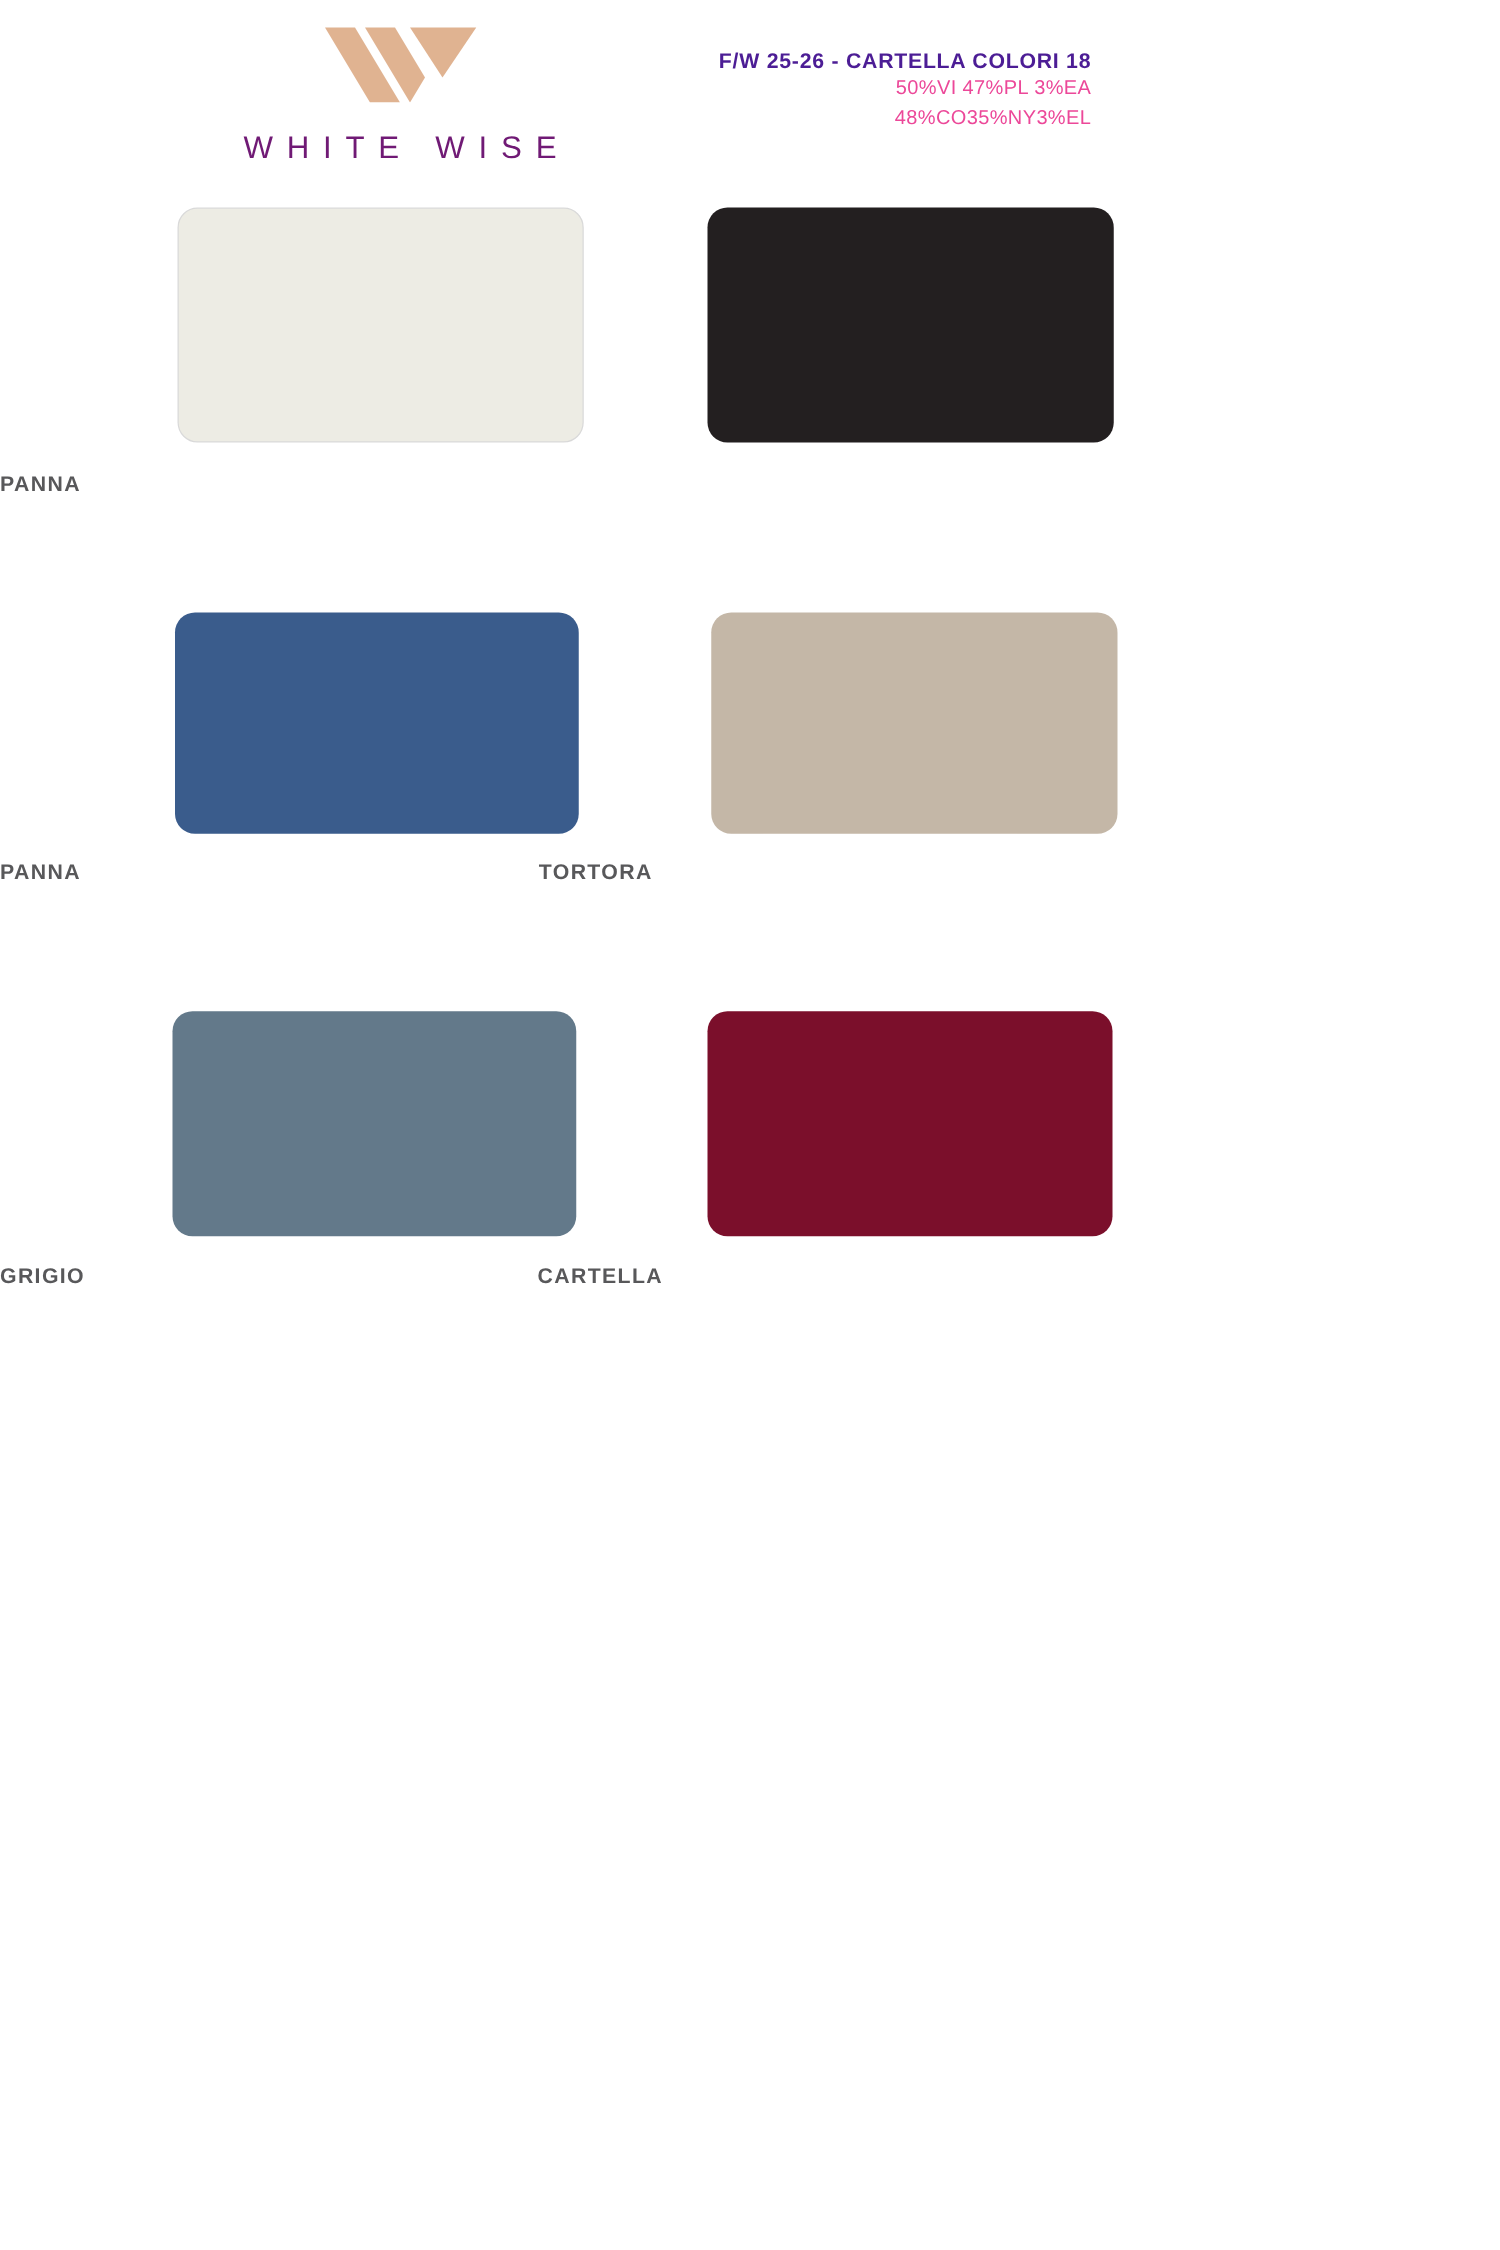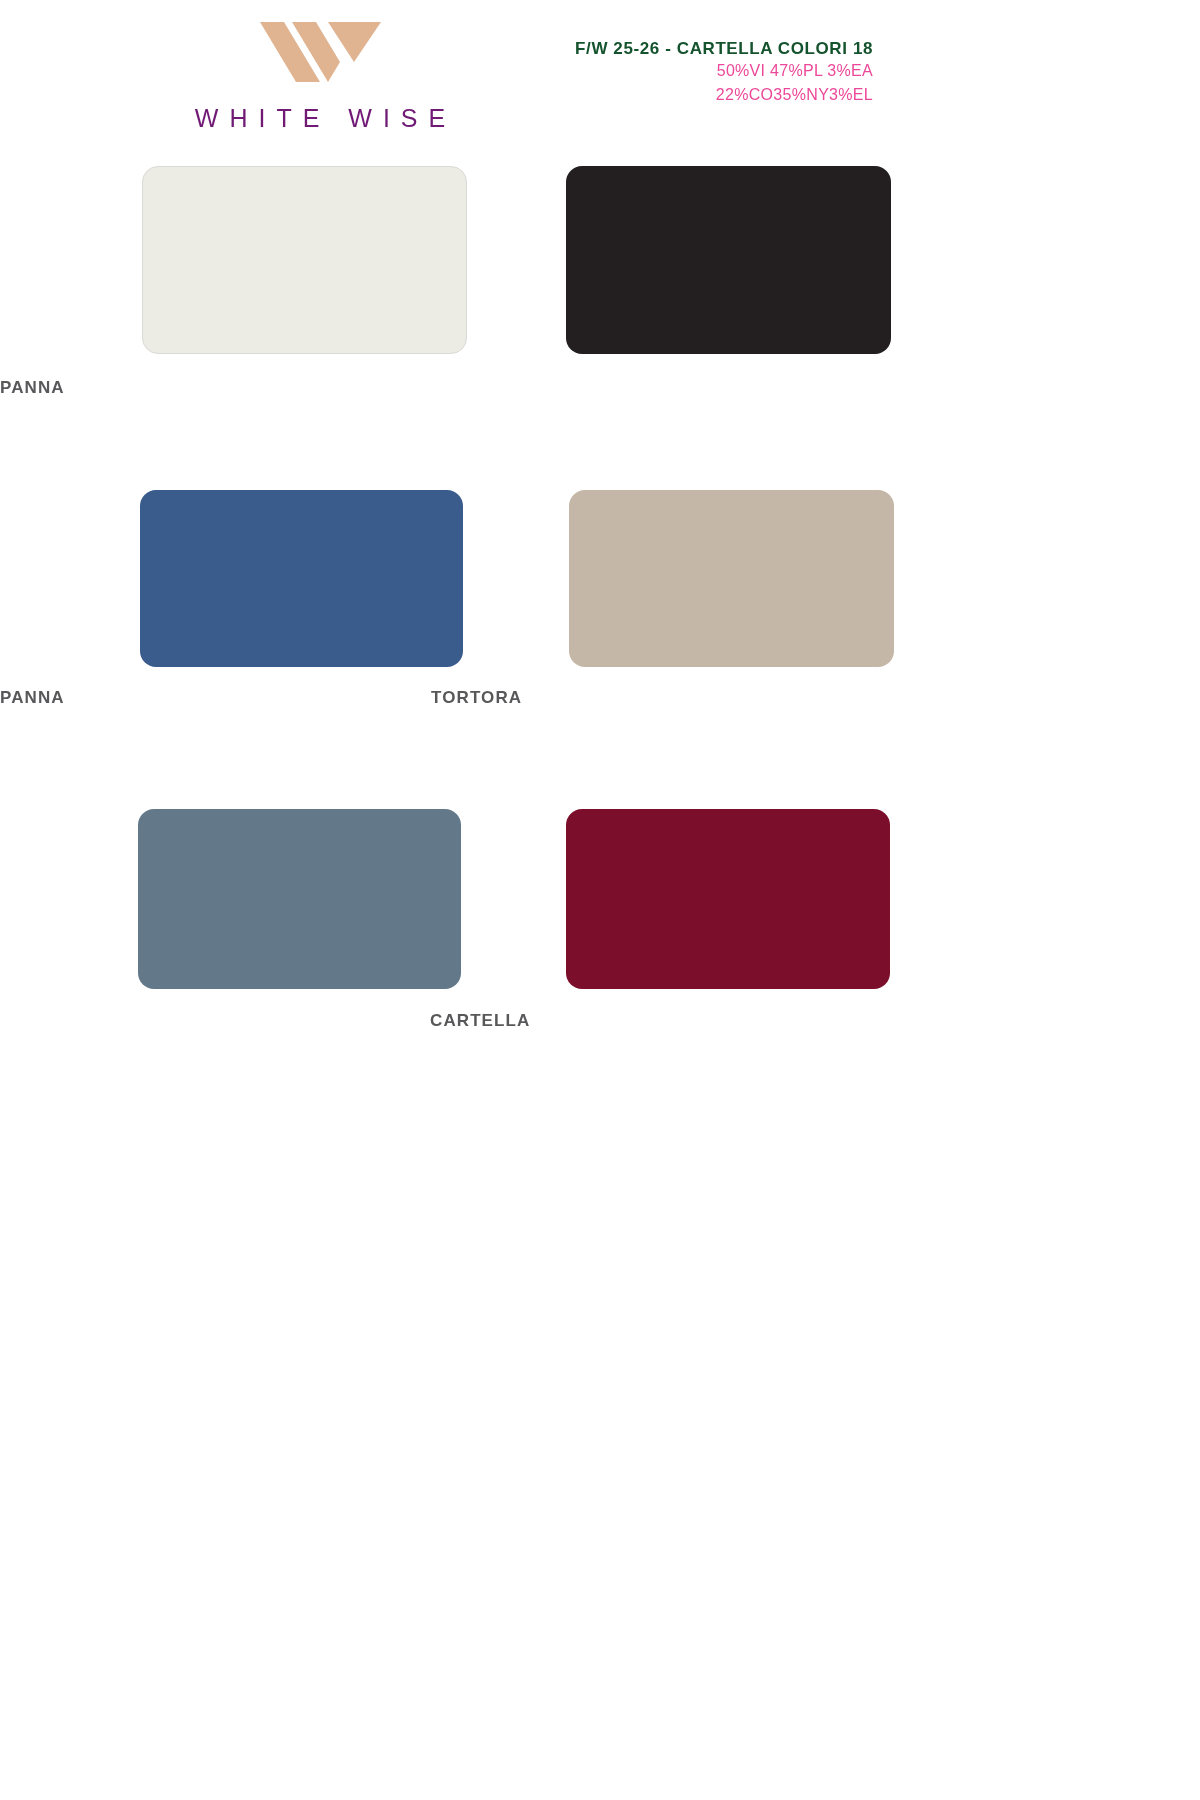--- a/index.html
+++ b/index.html
@@ -58,21 +58,21 @@
     position: absolute;
     right: 327px;
     top: 38px;
     text-align: right;
     width: 420px;
   }
 
   .meta-title {
     font-size: 17px;
     font-weight: bold;
-    color: #14532d;
+    color: #4c1d95;
     letter-spacing: 0.6px;
     white-space: nowrap;
     line-height: 1.25;
   }
 
   .meta-line {
     font-size: 16px;
     font-weight: 400;
     color: #ec4899;
     letter-spacing: 0.3px;
@@ -127,21 +127,21 @@
         <polygon points="2,2 26,2 62,62 38,62" fill="#e0b391"></polygon>
         <polygon points="34,2 58,2 82,42 70,62" fill="#e0b391"></polygon>
         <polygon points="70,2 123,2 96,42" fill="#e0b391"></polygon>
       </svg>
       <div class="brand-name">WHITE WISE</div>
     </div>
 
     <div class="meta">
       <div class="meta-title">F/W 25-26 - CARTELLA COLORI  18</div>
       <div class="meta-line">50%VI 47%PL 3%EA</div>
-      <div class="meta-line">22%CO35%NY3%EL</div>
+      <div class="meta-line">48%CO35%NY3%EL</div>
     </div>
 
   </div>
 
   <div class="grid">
 
     <div class="row">
       <div class="cell">
         <div class="swatch outlined" style="position:absolute;left:142px;top:8px;width:325px;height:188px;background:#edece4;"></div>
         <div class="label" style="position:absolute;left:0;top:220px;width:605px;">PANNA</div>
@@ -158,20 +158,21 @@
       </div>
       <div class="cell">
         <div class="swatch" style="position:absolute;left:-31px;top:12px;width:325px;height:177px;background:#c4b7a7;"></div>
         <div class="label" style="position:absolute;left:-169px;top:210px;width:600px;">TORTORA</div>
       </div>
     </div>
 
     <div class="row">
       <div class="cell">
         <div class="swatch" style="position:absolute;left:138px;top:11px;width:323px;height:180px;background:#63798a;"></div>
+        <div class="label" style="position:absolute;left:0;top:213px;width:600px;">GRIGIO</div>
       </div>
       <div class="cell">
         <div class="swatch" style="position:absolute;left:-34px;top:11px;width:324px;height:180px;background:#7b0f2b;"></div>
         <div class="label" style="position:absolute;left:-170px;top:213px;width:600px;">CARTELLA</div>
       </div>
     </div>
 
   </div>
 
 </div>

